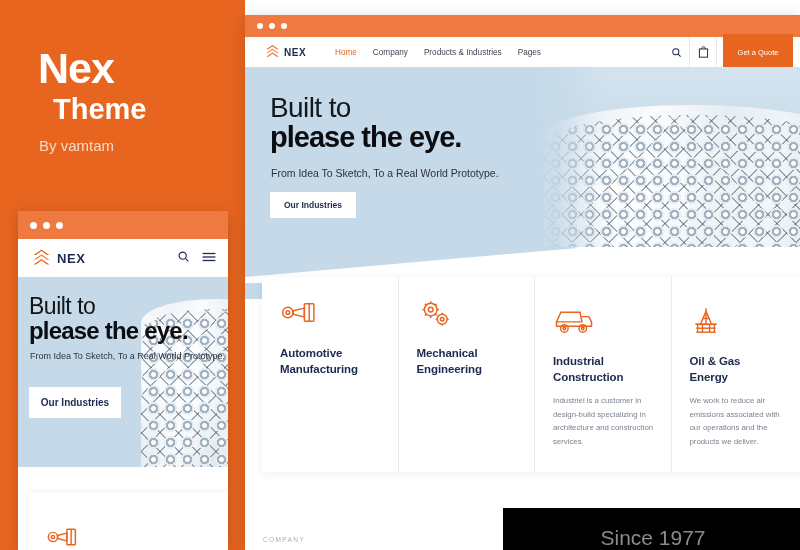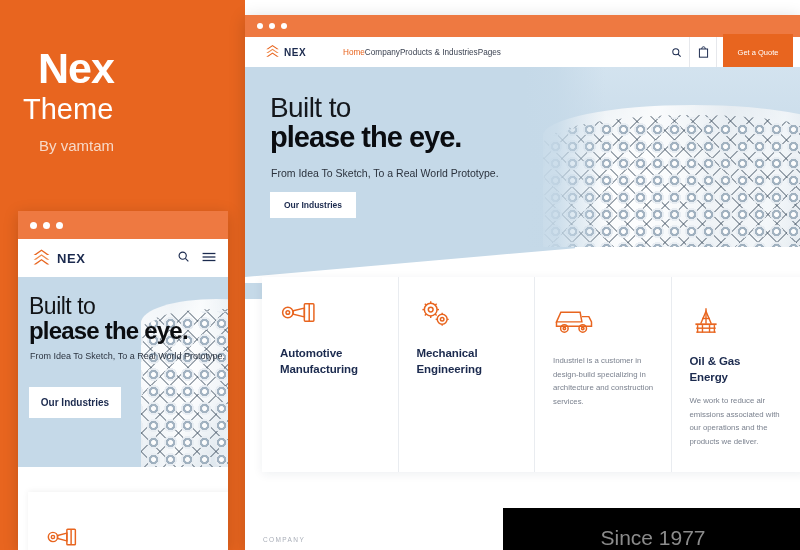--- a/index.html
+++ b/index.html
@@ -15,22 +15,22 @@
   .left-panel {
     position: absolute; left: 0; top: 0; width: 245px; height: 550px;
     background: #E8651F;
   }
   .brand-title {
     position: absolute; left: 38px; top: 47px;
     font-size: 43px; font-weight: 700; color: #ffffff;
     letter-spacing: -1px; line-height: 1;
   }
   .brand-sub {
-    position: absolute; left: 23px; top: 95px;
-    font-size: 29px; font-weight: 400; color: #ffffff;
+    position: absolute; left: 53px; top: 95px;
+    font-size: 29px; font-weight: 700; color: #ffffff;
     line-height: 1; letter-spacing: 0px;
   }
   .brand-by {
     position: absolute; left: 39px; top: 138px;
     font-size: 15px; font-weight: 400; color: #f7d9c8;
     line-height: 1;
     text-align: right;
   }
 
   
@@ -79,21 +79,21 @@
   .br-titlebar .dot { top: 8px; width: 6px; height: 6px; }
   .br-titlebar .d1 { left: 12px; } .br-titlebar .d2 { left: 24px; } .br-titlebar .d3 { left: 36px; }
 
   .br-nav {
     height: 30px; background: #ffffff; position: relative;
     display:flex; align-items:center; border-bottom: 0;
   }
   .br-logo { position:absolute; left: 20px; top: 6px; display:flex; align-items:center; gap:4px; }
   .br-logo .logo-text { font-size: 10px; letter-spacing: 0.5px; }
 
-  .br-menu { position:absolute; left: 98px; top: 0; height:30px; display:flex; align-items:center; }
+  .br-menu { position:absolute; left: 90px; top: 0; height:30px; display:flex; align-items:center; gap: 16px; }
   .menu-item {
     font-size: 8.2px; color: #3d4453; font-weight: 400; position: relative;
     padding: 9px 0; white-space: nowrap; cursor: pointer;
   }
   .menu-item.active { color: #E8651F; }
   .menu-item.active::after {
     content:""; position:absolute; left: 0; right: 0; bottom: -3px; height: 2px; background: #E8651F;
   }
 
   .br-actions { position:absolute; right: 0; top: 0; height: 30px; display:flex; align-items:center; }
@@ -364,20 +364,22 @@
         <div class="fc-icon">
           <svg width="42" height="28" viewBox="0 0 48 32" fill="none" stroke="#E8651F" stroke-width="1.7">
             <path d="M4 17 L9 6 L31 6 L33 17 Z"></path>
             <path d="M33 11 L41 11 L44 17 L44 22 L4 22 L4 17"></path>
             <circle cx="13" cy="24.5" r="4.3"></circle>
               <circle cx="13" cy="24.5" r="1.4"></circle>
             <circle cx="34" cy="24.5" r="4.3"></circle>
               <circle cx="34" cy="24.5" r="1.4"></circle>
           </svg>
         </div>
+        <div class="fc-title">Industrial
+Construction</div>
         <div class="fc-desc">Industriel is a customer in design-build specializing in architecture and construction services.</div>
       </div>
 
       <div class="fcard lower">
         <div class="fc-icon">
           <svg width="32" height="30" viewBox="0 0 34 34" fill="none" stroke="#E8651F" stroke-width="1.6">
             <line x1="17" y1="1.5" x2="17" y2="19"></line>
             <path d="M11 19 L17 5 L23 19"></path>
             <line x1="12.6" y1="13" x2="21.4" y2="13"></line>
             <line x1="5" y1="19.5" x2="29" y2="19.5" stroke-width="2"></line>

